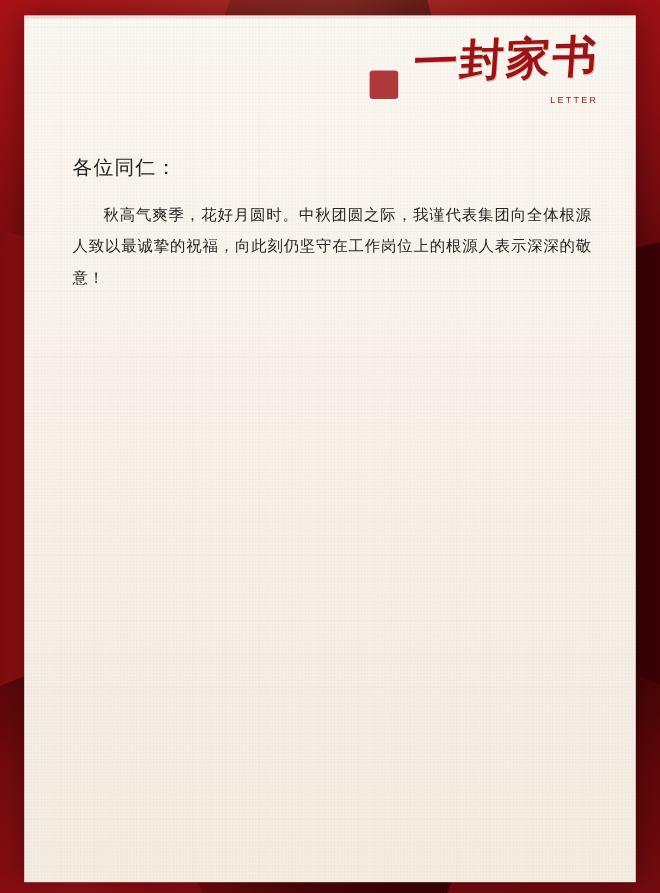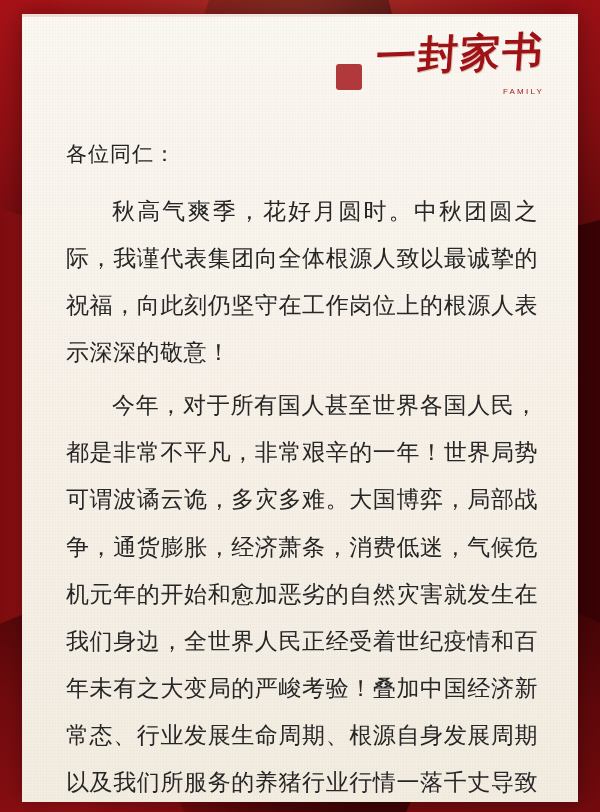--- a/index.html
+++ b/index.html
@@ -130,28 +130,28 @@
 
   
   .letter {
     position: absolute;
     left: 44px;
     right: 40px;
     top: 124px;
     color: #2c2c2c;
   }
   .salutation {
-    font-size: 21px;
+    font-size: 18px;
     line-height: 1.6;
     letter-spacing: 1px;
     margin-bottom: 16px;
     color: #232323;
   }
   .para {
-    font-size: 23px;
+    font-size: 14px;
     line-height: 2.05;
     text-align: justify;
     text-align-last: left;
     text-indent: 2em;
     letter-spacing: .5px;
     color: #262626;
     margin: 0 0 6px 0;
   }
 </style>
 </head>
@@ -163,22 +163,21 @@
   <div class="ribbon-c"></div>
   <div class="ribbon-d"></div>
   <div class="glow"></div>
 
   <div class="paper">
     <div class="paper-inner-line"></div>
 
     <div class="masthead">
       <div class="seal"></div>
       <span class="brush-title">一封家书</span>
-      <span class="brush-sub">FAMILY</span>
+      <span class="brush-sub">LETTER</span>
     </div>
 
     <div class="letter">
       <div class="salutation">各位同仁：</div>
       <p class="para">秋高气爽季，花好月圆时。中秋团圆之际，我谨代表集团向全体根源人致以最诚挚的祝福，向此刻仍坚守在工作岗位上的根源人表示深深的敬意！</p>
-      <p class="para">今年，对于所有国人甚至世界各国人民，都是非常不平凡，非常艰辛的一年！世界局势可谓波谲云诡，多灾多难。大国博弈，局部战争，通货膨胀，经济萧条，消费低迷，气候危机元年的开始和愈加恶劣的自然灾害就发生在我们身边，全世界人民正经受着世纪疫情和百年未有之大变局的严峻考验！叠加中国经济新常态、行业发展生命周期、根源自身发展周期以及我们所服务的养猪行业行情一落千丈导致的巨亏……每一名根源人也都在和根源一起，历经风雨，砥砺前行。</p>
     </div>
   </div>
 </div>
 
 </body></html>

